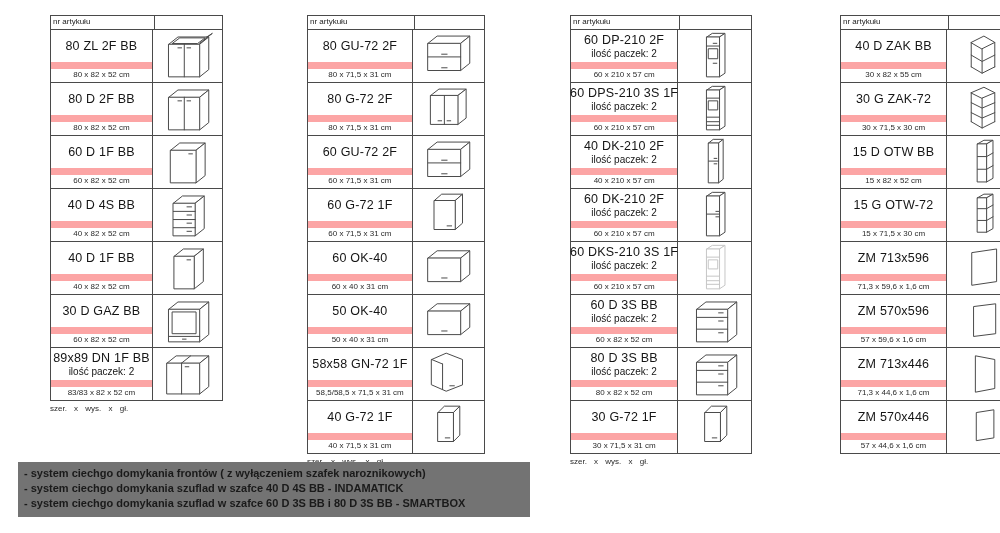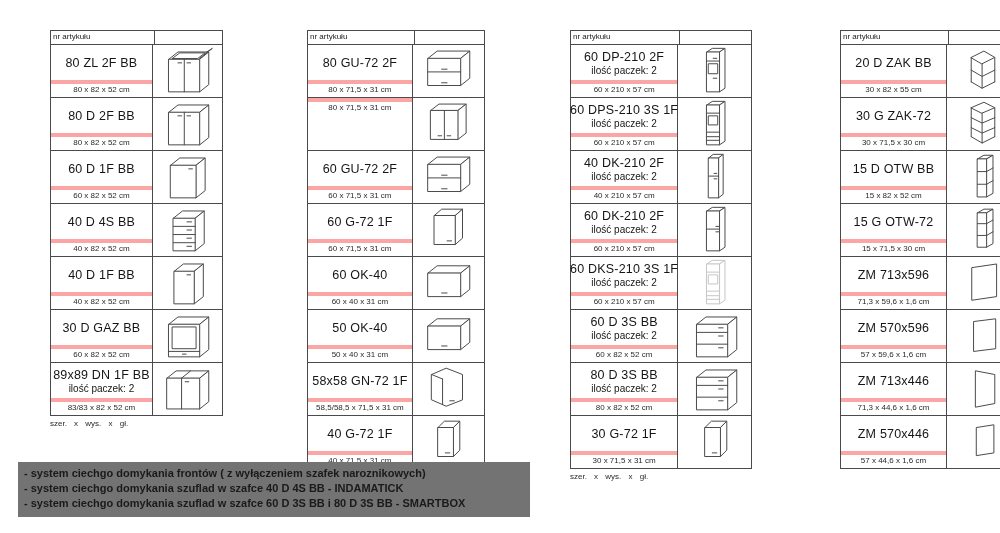--- a/index.html
+++ b/index.html
@@ -1,30 +1,30 @@
 <!DOCTYPE html>
 <html><head>
 <meta charset="utf-8">
 <style>
   html,body{margin:0;padding:0;background:#fff;}
   .page{position:relative;width:1000px;height:533px;background:#fff;
         font-family:"Liberation Sans", sans-serif;color:#1d1d1d;overflow:hidden;}
-  .tblhost{position:absolute;top:30px;padding-left:32px;}
+  .tblhost{position:absolute;top:15px;padding-left:32px;}
   .tbl{border:1px solid #4a4a4a;background:#fff;}
   .thead{display:flex;height:13px;border-bottom:1px solid #4a4a4a;}
   .thead-left{width:59%;border-right:1px solid #4a4a4a;font-size:8px;line-height:12px;
               padding-left:2px;color:#222;white-space:nowrap;overflow:hidden;}
   .thead-right{flex:1;}
   .row{display:flex;height:52px;border-bottom:1px solid #4a4a4a;}
   .row:last-child{border-bottom:none;}
   .cell-text{width:59%;border-right:1px solid #4a4a4a;display:flex;flex-direction:column;min-width:0;}
   .name-area{flex:1;display:flex;flex-direction:column;justify-content:center;align-items:center;min-height:0;}
   .name{font-size:12.5px;letter-spacing:.2px;white-space:nowrap;color:#151515;}
   .qty{font-size:10px;margin-top:1px;white-space:nowrap;color:#151515;text-align:right;}
-  .dims{height:13px;border-top:4px solid #fca5a5;text-align:center;font-size:8px;
+  .dims{height:13px;border-top:7px solid #fca5a5;text-align:center;font-size:8px;
         line-height:12px;white-space:nowrap;color:#2a2a2a;}
   .cell-img{flex:1;display:flex;align-items:center;justify-content:center;}
   .cab{display:block;}
   .tfoot{width:59%;text-align:left;font-size:8px;padding-top:3px;word-spacing:5px;
          color:#2a2a2a;white-space:nowrap;}
   .notes{position:absolute;left:18px;top:462px;width:512px;padding:4px 8px 6px 6px;box-sizing:border-box;}
   .note-line{font-size:11px;font-weight:bold;line-height:15px;color:#1a1a1a;white-space:nowrap;}
 </style>
 </head>
 <body>
@@ -187,20 +187,23 @@
               <polygon fill="#fff" points="46,14 56,6 56,36 46,44"></polygon>
               <rect fill="#fff" x="10" y="14" width="36" height="30"></rect>
               <line x1="10" y1="29" x2="46" y2="29"></line>
               <line x1="25" y1="26" x2="31" y2="26"></line>
               <line x1="25" y1="41" x2="31" y2="41"></line>
             </svg>
           </div>
         </div>
         <div class="row">
           <div class="cell-text">
+            <div class="name-area">
+              <div class="name">80 G-72 2F</div>
+            </div>
             <div class="dims">80 x 71,5 x 31 cm</div>
           </div>
           <div class="cell-img">
             <svg class="cab" width="58" height="52" viewBox="0 0 64 56" fill="none" stroke="#4a4a4a" stroke-width="1.1" stroke-linejoin="round" stroke-linecap="round">
               <polygon fill="#fff" points="13,13 22,6 52,6 43,13"></polygon>
               <polygon fill="#fff" points="43,13 52,6 52,38 43,45"></polygon>
               <rect fill="#fff" x="13" y="13" width="30" height="32"></rect>
               <line x1="28" y1="13" x2="28" y2="45"></line>
               <line x1="21" y1="41" x2="25" y2="41"></line>
               <line x1="31" y1="41" x2="35" y2="41"></line>
@@ -477,21 +480,21 @@
     </div>
   <div class="tblhost" style="left:808px;width:180px;">
       <div class="tbl">
         <div class="thead">
           <div class="thead-left">nr artykułu</div>
           <div class="thead-right"></div>
         </div>
         <div class="row">
           <div class="cell-text">
             <div class="name-area">
-              <div class="name">20 D ZAK BB</div>
+              <div class="name">40 D ZAK BB</div>
             </div>
             <div class="dims">30 x 82 x 55 cm</div>
           </div>
           <div class="cell-img">
             <svg class="cab" width="58" height="52" viewBox="0 0 64 56" fill="none" stroke="#4a4a4a" stroke-width="1.1" stroke-linejoin="round" stroke-linecap="round">
               <polygon fill="#fff" points="19,13 33,6 45,13 31,20"></polygon>
               <line x1="19" y1="13" x2="19" y2="40"></line>
               <line x1="45" y1="13" x2="45" y2="40"></line>
               <line x1="31" y1="20" x2="31" y2="47"></line>
               <polyline fill="none" points="19,27 31,34 45,27"></polyline>

